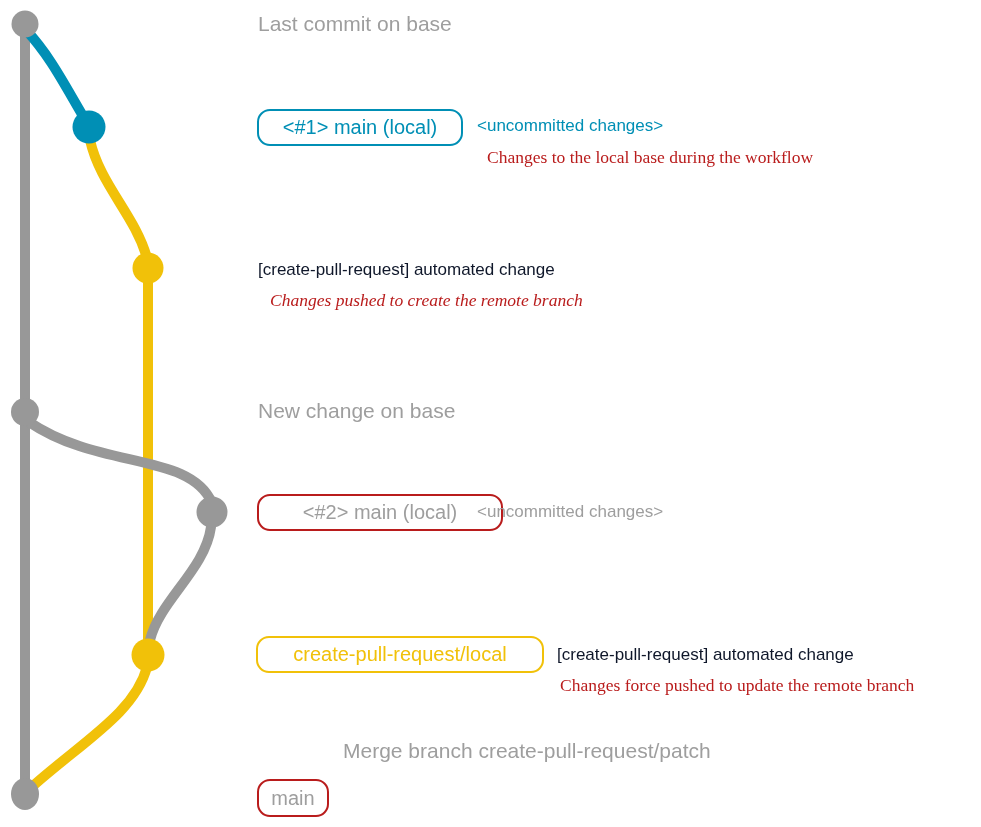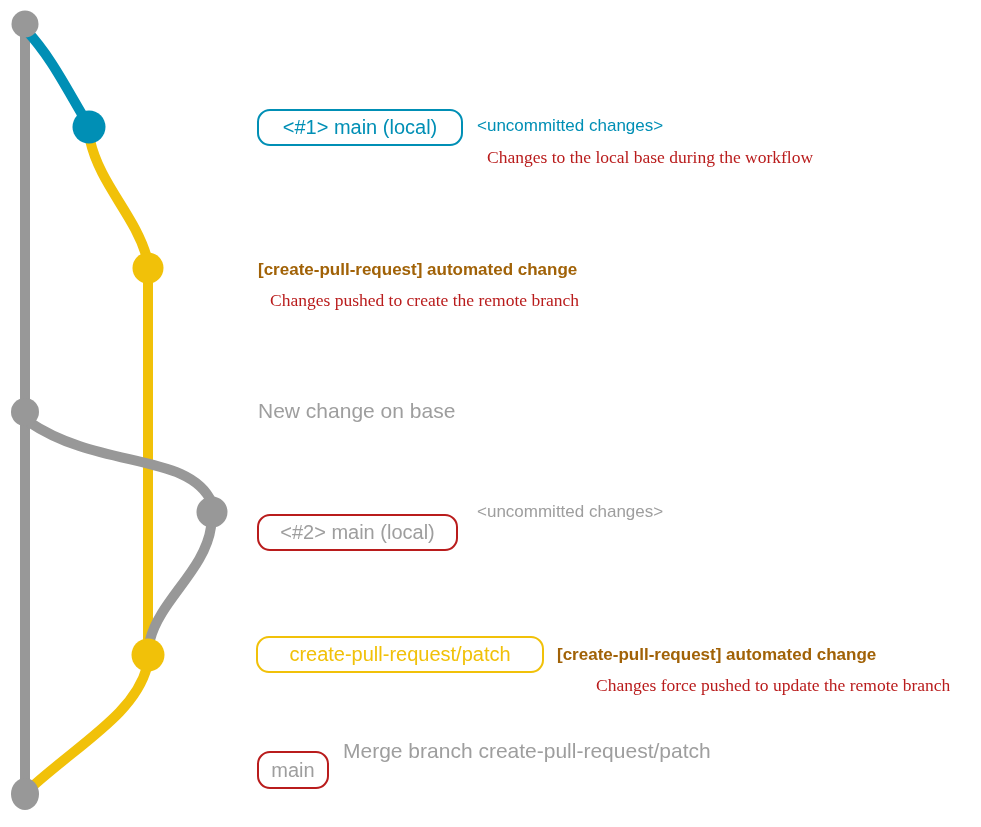--- a/index.html
+++ b/index.html
@@ -43,21 +43,21 @@
   .badge.blue   { border-color: #008fb5; color: #008fb5; }
   .badge.yellow { border-color: #f1c109; color: #f1c109; }
 
   .inline-title {
     font-size: 17px;
     line-height: 26px;
     white-space: nowrap;
   }
   .inline-title.blue   { color: #008fb5; }
   .inline-title.gray   { color: #9e9e9e; }
-  .inline-title.yellow { color: #a16207; font-weight: bold; }
+  .inline-title.yellow { color: #0f172a; }
 
   .description {
     font-family: "Liberation Serif", serif;
     font-size: 17.5px;
     line-height: 22px;
     color: #b91c1c;
     white-space: nowrap;
   }
 </style>
 </head>
@@ -80,41 +80,42 @@
 
     <circle cx="25" cy="24" r="13.5" fill="#989898"></circle>
     <circle cx="25" cy="412" r="14" fill="#989898"></circle>
     <circle cx="212" cy="512" r="15.5" fill="#989898"></circle>
     <ellipse cx="25" cy="794" rx="14" ry="16" fill="#989898"></ellipse>
     <circle cx="89" cy="127" r="16.5" fill="#008fb5"></circle>
     <circle cx="148" cy="268" r="15.5" fill="#f1c109"></circle>
     <circle cx="148" cy="655" r="16.5" fill="#f1c109"></circle>
   </svg>
 
+  <div class="abs gray-title" style="left:258px; top:13px;">Last commit on base</div>
 
   <div class="abs badge blue" style="left:257px; top:109px; width:206px; height:37px;">
     <span>&lt;#1&gt; main (local)</span>
   </div>
   <div class="abs inline-title blue" style="left:477px; top:113px;">&lt;uncommitted changes&gt;</div>
   <div class="abs description" style="left:487px; top:146px;">Changes to the local base during the workflow</div>
 
   <div class="abs inline-title yellow" style="left:258px; top:257px;">[create-pull-request] automated change</div>
-  <div class="abs description" style="left:270px; top:289px;">Changes pushed to create the remote branch</div>
+  <div class="abs description" style="left:270px; top:289px;font-style:italic;">Changes pushed to create the remote branch</div>
 
   <div class="abs gray-title" style="left:258px; top:400px;">New change on base</div>
 
-  <div class="abs badge" style="left:257px; top:514px; width:201px; height:37px;">
+  <div class="abs badge" style="left:257px; top:494px; width:246px; height:37px;">
     <span>&lt;#2&gt; main (local)</span>
   </div>
   <div class="abs inline-title gray" style="left:477px; top:499px;">&lt;uncommitted changes&gt;</div>
 
   <div class="abs badge yellow" style="left:256px; top:636px; width:288px; height:37px;">
-    <span>create-pull-request/patch</span>
+    <span>create-pull-request/local</span>
   </div>
   <div class="abs inline-title yellow" style="left:557px; top:642px;">[create-pull-request] automated change</div>
-  <div class="abs description" style="left:596px; top:674px;">Changes force pushed to update the remote branch</div>
+  <div class="abs description" style="left:560px; top:674px;">Changes force pushed to update the remote branch</div>
 
-  <div class="abs badge" style="left:257px; top:751px; width:72px; height:38px;">
+  <div class="abs badge" style="left:257px; top:779px; width:72px; height:38px;">
     <span>main</span>
   </div>
   <div class="abs gray-title" style="left:343px; top:740px;">Merge branch create-pull-request/patch</div>
 
 </div>
 
 </body></html>

